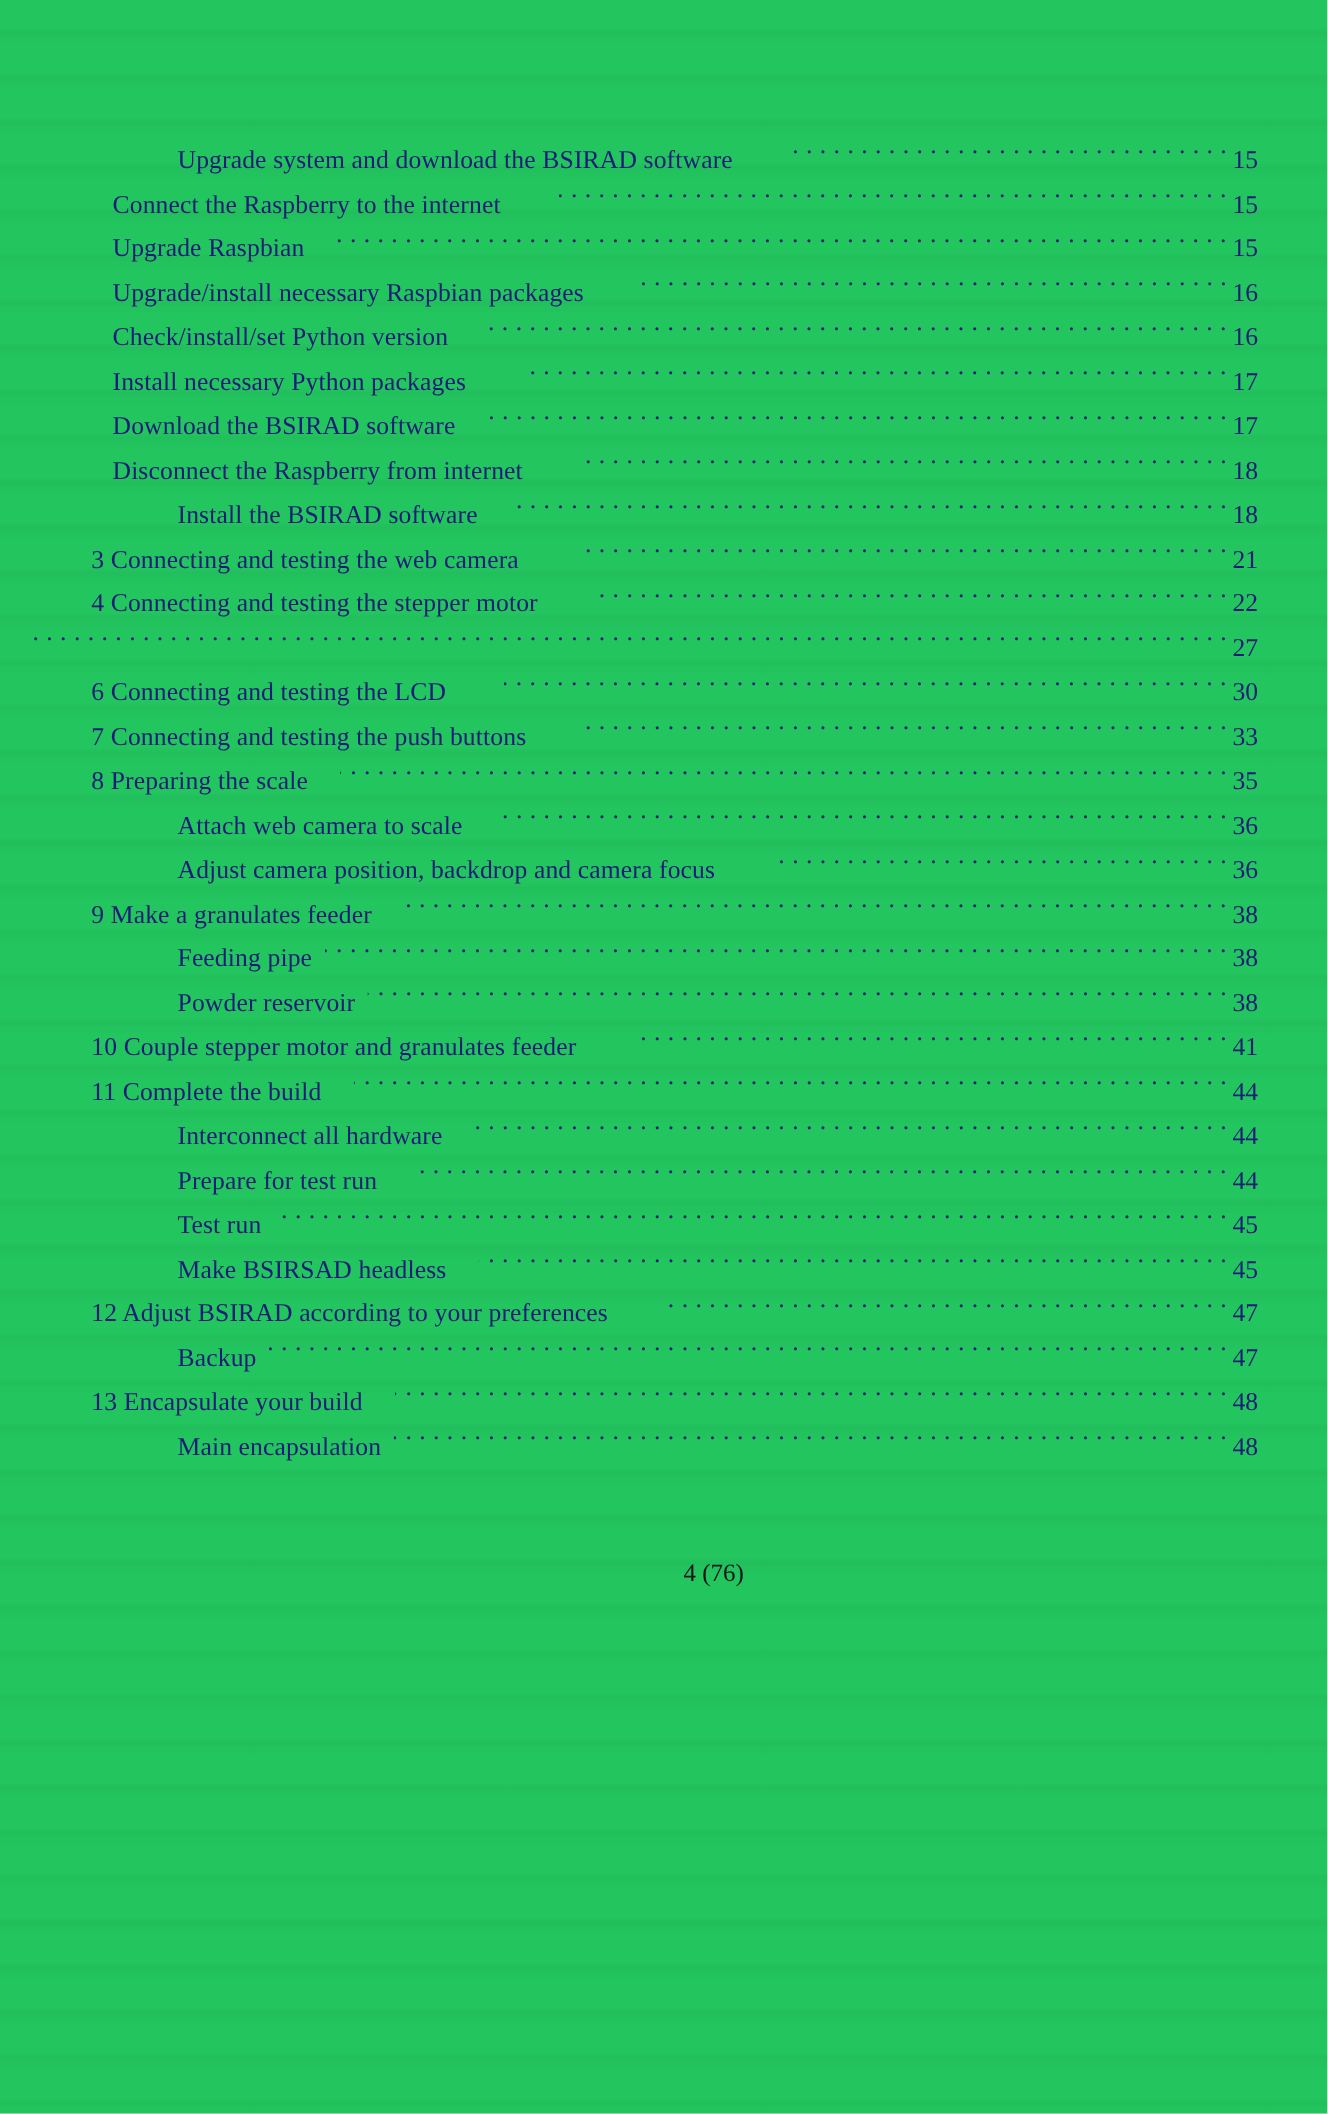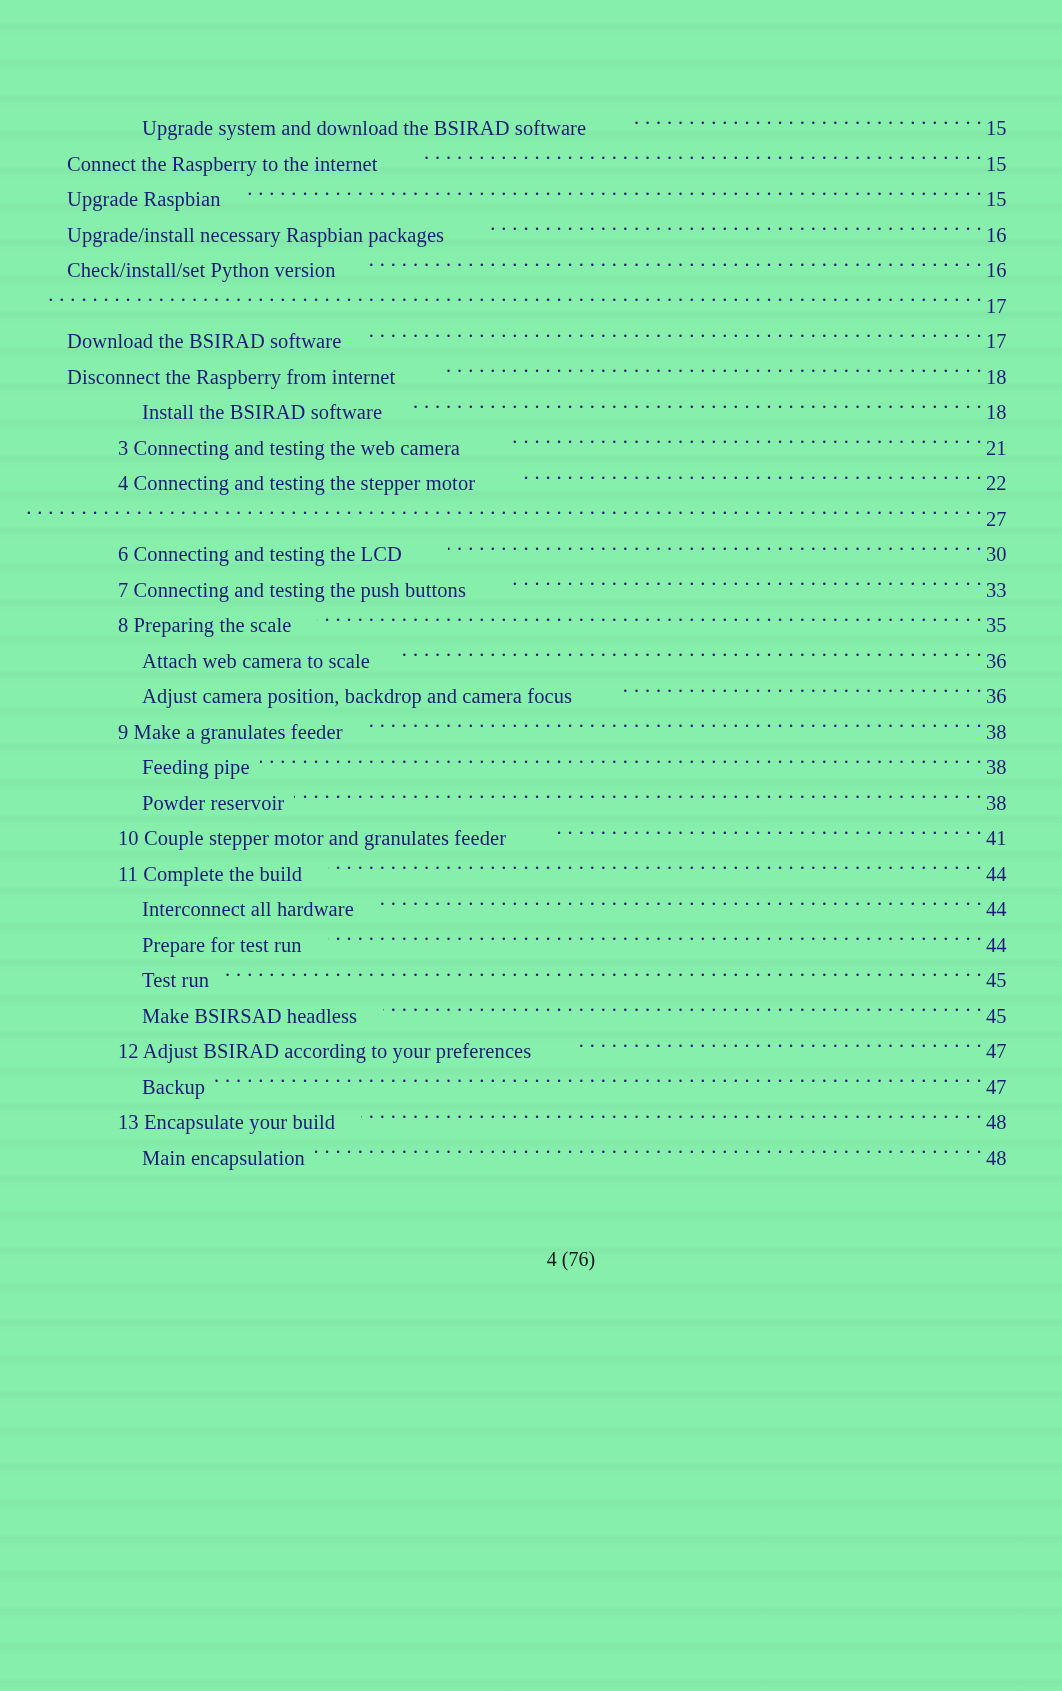--- a/index.html
+++ b/index.html
@@ -14,21 +14,21 @@
     height: 1691px;
     position: relative;
     font-family: "Liberation Serif", "DejaVu Serif", serif;
     overflow: hidden;
   }
 
   
   #page {
     position: absolute;
     inset: 0;
-    background: #86efac;
+    background: #22c55e;
   }
 
   
   #banding {
     position: absolute;
     inset: 0;
     pointer-events: none;
     background: repeating-linear-gradient(
       to bottom,
       rgba(255,255,255,0) 0px,
@@ -58,23 +58,23 @@
     white-space: nowrap;
   }
 
   .toc-title {
     flex: 0 0 auto;
     color: #1c1c78;
     letter-spacing: 0.1px;
   }
 
   
-  .lvl1 .toc-title { margin-left: 118px; }
+  .lvl1 .toc-title { margin-left: 73px; }
   .lvl2 .toc-title { margin-left: 142px; }
-  .lvl3 .toc-title { margin-left: 67px; }
+  .lvl3 .toc-title { margin-left: 90px; }
 
   
   .gap-sm { width: 6px; }
   .gap-md { width: 22px; }
   .gap-lg { width: 42px; }
 
   .leader {
     flex: 1 1 auto;
     position: relative;
     overflow: hidden;
@@ -149,20 +149,21 @@
         <span class="leader"></span>
         <span class="pageno">16</span>
       </div>
       <div class="toc-row lvl3">
         <span class="toc-title">Check/install/set Python version</span>
         <span class="gap-md"></span>
         <span class="leader"></span>
         <span class="pageno">16</span>
       </div>
       <div class="toc-row lvl3">
+        <span class="toc-title">Install necessary Python packages</span>
         <span class="gap-lg"></span>
         <span class="leader"></span>
         <span class="pageno">17</span>
       </div>
       <div class="toc-row lvl3">
         <span class="toc-title">Download the BSIRAD software</span>
         <span class="gap-md"></span>
         <span class="leader"></span>
         <span class="pageno">17</span>
       </div>

